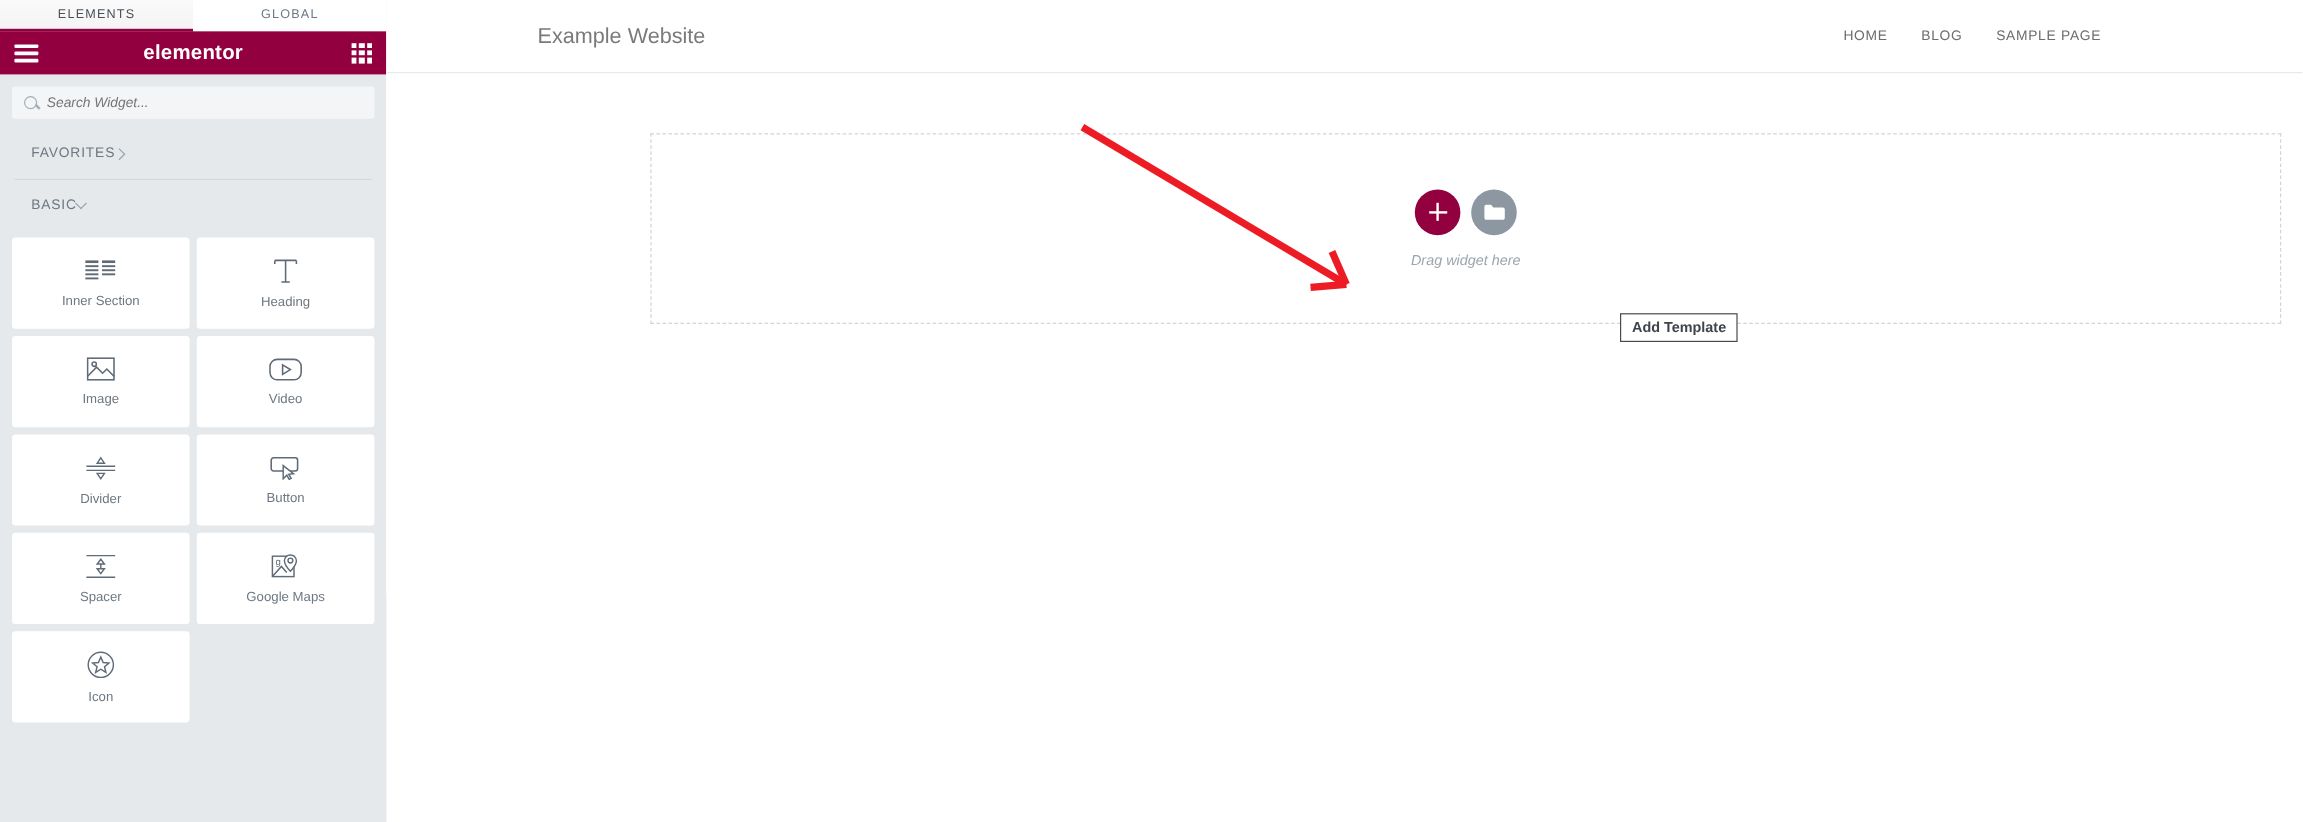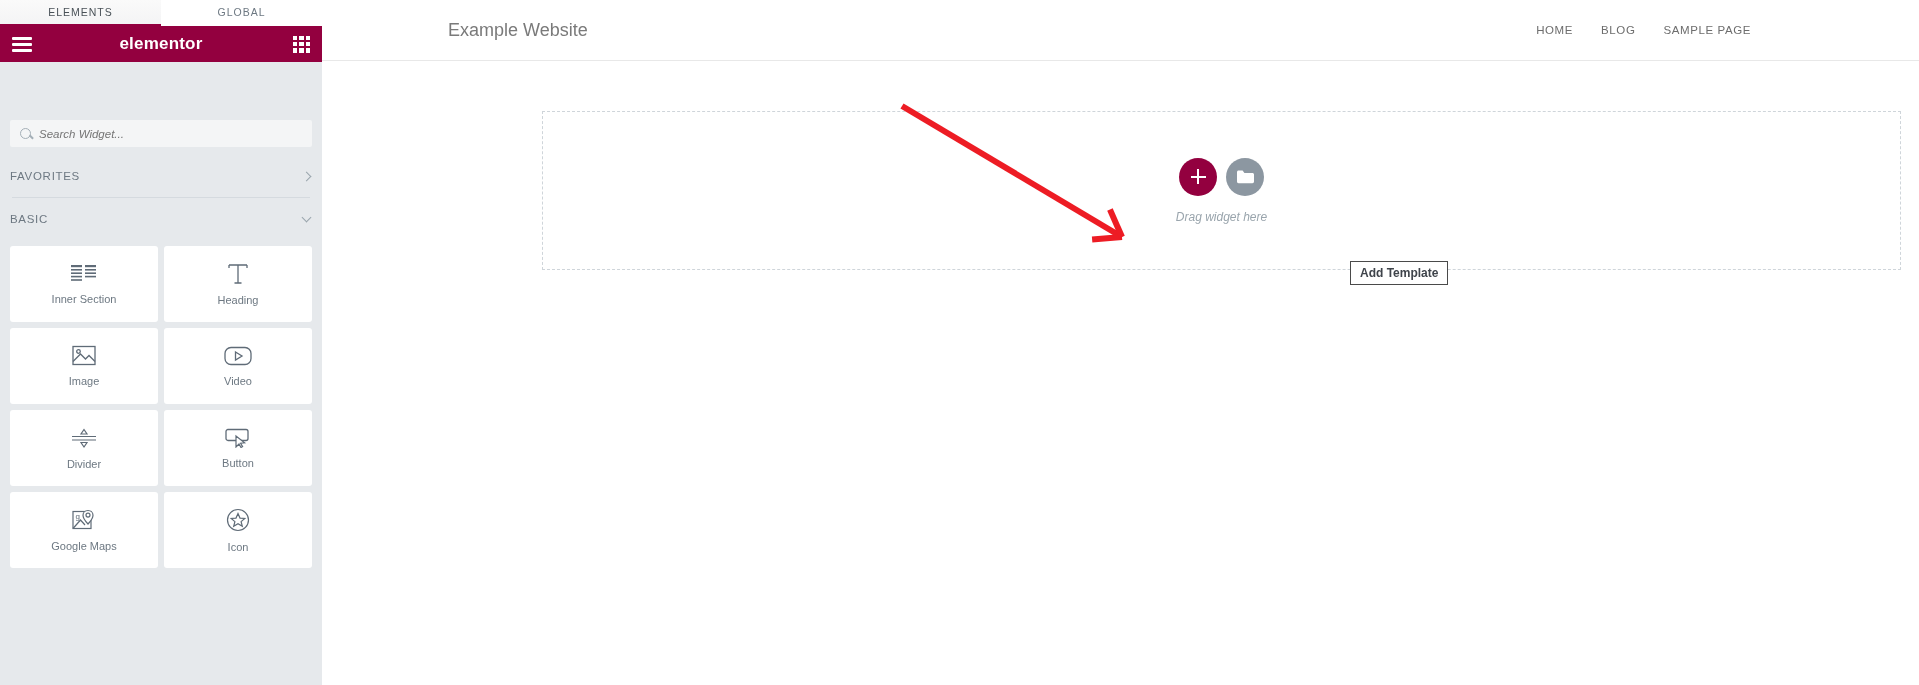--- a/index.html
+++ b/index.html
@@ -39,38 +39,38 @@
   #tabs { display: flex; height: 26px; background: #ffffff; }
   .tab {
     flex: 1; display: flex; align-items: center; justify-content: center;
     font-size: 10.5px; letter-spacing: 1px; color: #6d7882;
     background: #ffffff; cursor: pointer; height: 26px;
     border-bottom: 2px solid transparent;
   }
   .tab.active { border-bottom-color: #93003f; color: #495157;
     background: linear-gradient(#fafafa,#f4f4f5); }
 
-  #search-wrap { padding: 10px 10px 8px 10px; margin-top: 48px; }
+  #search-wrap { padding: 10px 10px 8px 10px; }
   #search-box {
     height: 27px; background: #f4f5f6; border-radius: 2px;
     display: flex; align-items: center; padding: 0 10px; gap: 8px;
   }
   #search-box input {
     border: 0; background: transparent; outline: none;
     font-size: 11.5px; font-style: italic; color: #a4afb7;
     font-family: "Liberation Sans", sans-serif; width: 100%;
   }
   .mag { width: 11px; height: 11px; border: 1.6px solid #a4afb7; border-radius: 50%;
     position: relative; flex: 0 0 11px; }
   .mag::after { content:""; position:absolute; width:5px; height:1.6px; background:#a4afb7;
     transform: rotate(45deg); right:-4px; bottom:0px; }
 
   .category {
-    height: 42px; display: flex; align-items: center; justify-content: space-between;
-    padding: 0 12px 0 10px; cursor: pointer;
+    height: 42px; display: flex; align-items: center; justify-content: flex-start;
+    padding: 0 12px 0 26px; cursor: pointer;
     font-size: 11.5px; letter-spacing: .7px; color: #6d7882;
   }
   .cat-sep { height: 1px; background: #d5dadf; margin: 0 12px; }
   .chev { width: 7px; height: 7px; border-right: 1.6px solid #9aa5ad;
     border-bottom: 1.6px solid #9aa5ad; }
   .chev.right { transform: rotate(-45deg); }
   .chev.down  { transform: rotate(45deg); position: relative; top:-2px; }
 
   #widget-grid { display: grid; grid-template-columns: 1fr 1fr; gap: 6px; padding: 6px 10px 10px 10px; }
   .widget {
@@ -237,20 +237,30 @@
       <div class="widget">
         <span>
           <svg width="28" height="20" viewBox="0 0 28 20" fill="none" stroke="#5f6b77" stroke-width="1.3">
             <rect x="2" y="1.5" width="22" height="11" rx="2"></rect>
             <path d="M12 8 L12 19 L15 16 L17 19.5 L18.6 18.6 L16.6 15.2 L20.6 14.8 Z" fill="#fff" stroke="#5f6b77" stroke-width="1.2"></path>
           </svg>
         </span>
         <span class="wlabel">Button</span>
       </div>
 
+      <div class="widget">
+        <span>
+          <svg width="28" height="22" viewBox="0 0 28 22" fill="none" stroke="#5f6b77" stroke-width="1.2">
+            <path d="M2 2 L26 2 M2 20 L26 20"></path>
+            <path d="M14 5 L11 9 L17 9 Z M14 17 L11 13 L17 13 Z"></path>
+            <path d="M14 9 L14 13"></path>
+          </svg>
+        </span>
+        <span class="wlabel">Spacer</span>
+      </div>
 
       <div class="widget">
         <span>
           <svg width="26" height="22" viewBox="0 0 26 22" fill="none" stroke="#5f6b77" stroke-width="1.2">
             <rect x="2" y="2.5" width="18" height="17"></rect>
             <text x="4.5" y="10" font-size="8" fill="#5f6b77" stroke="none" font-family="Liberation Sans, sans-serif">g</text>
             <path d="M2 19.5 L9.5 11 L14 16"></path>
             <path d="M17 1.5 C19.8 1.5 22 3.6 22 6.2 C22 9.6 17 15 17 15 C17 15 12 9.6 12 6.2 C12 3.6 14.2 1.5 17 1.5 Z" fill="#ffffff"></path>
             <circle cx="17" cy="6.1" r="2"></circle>
           </svg>

